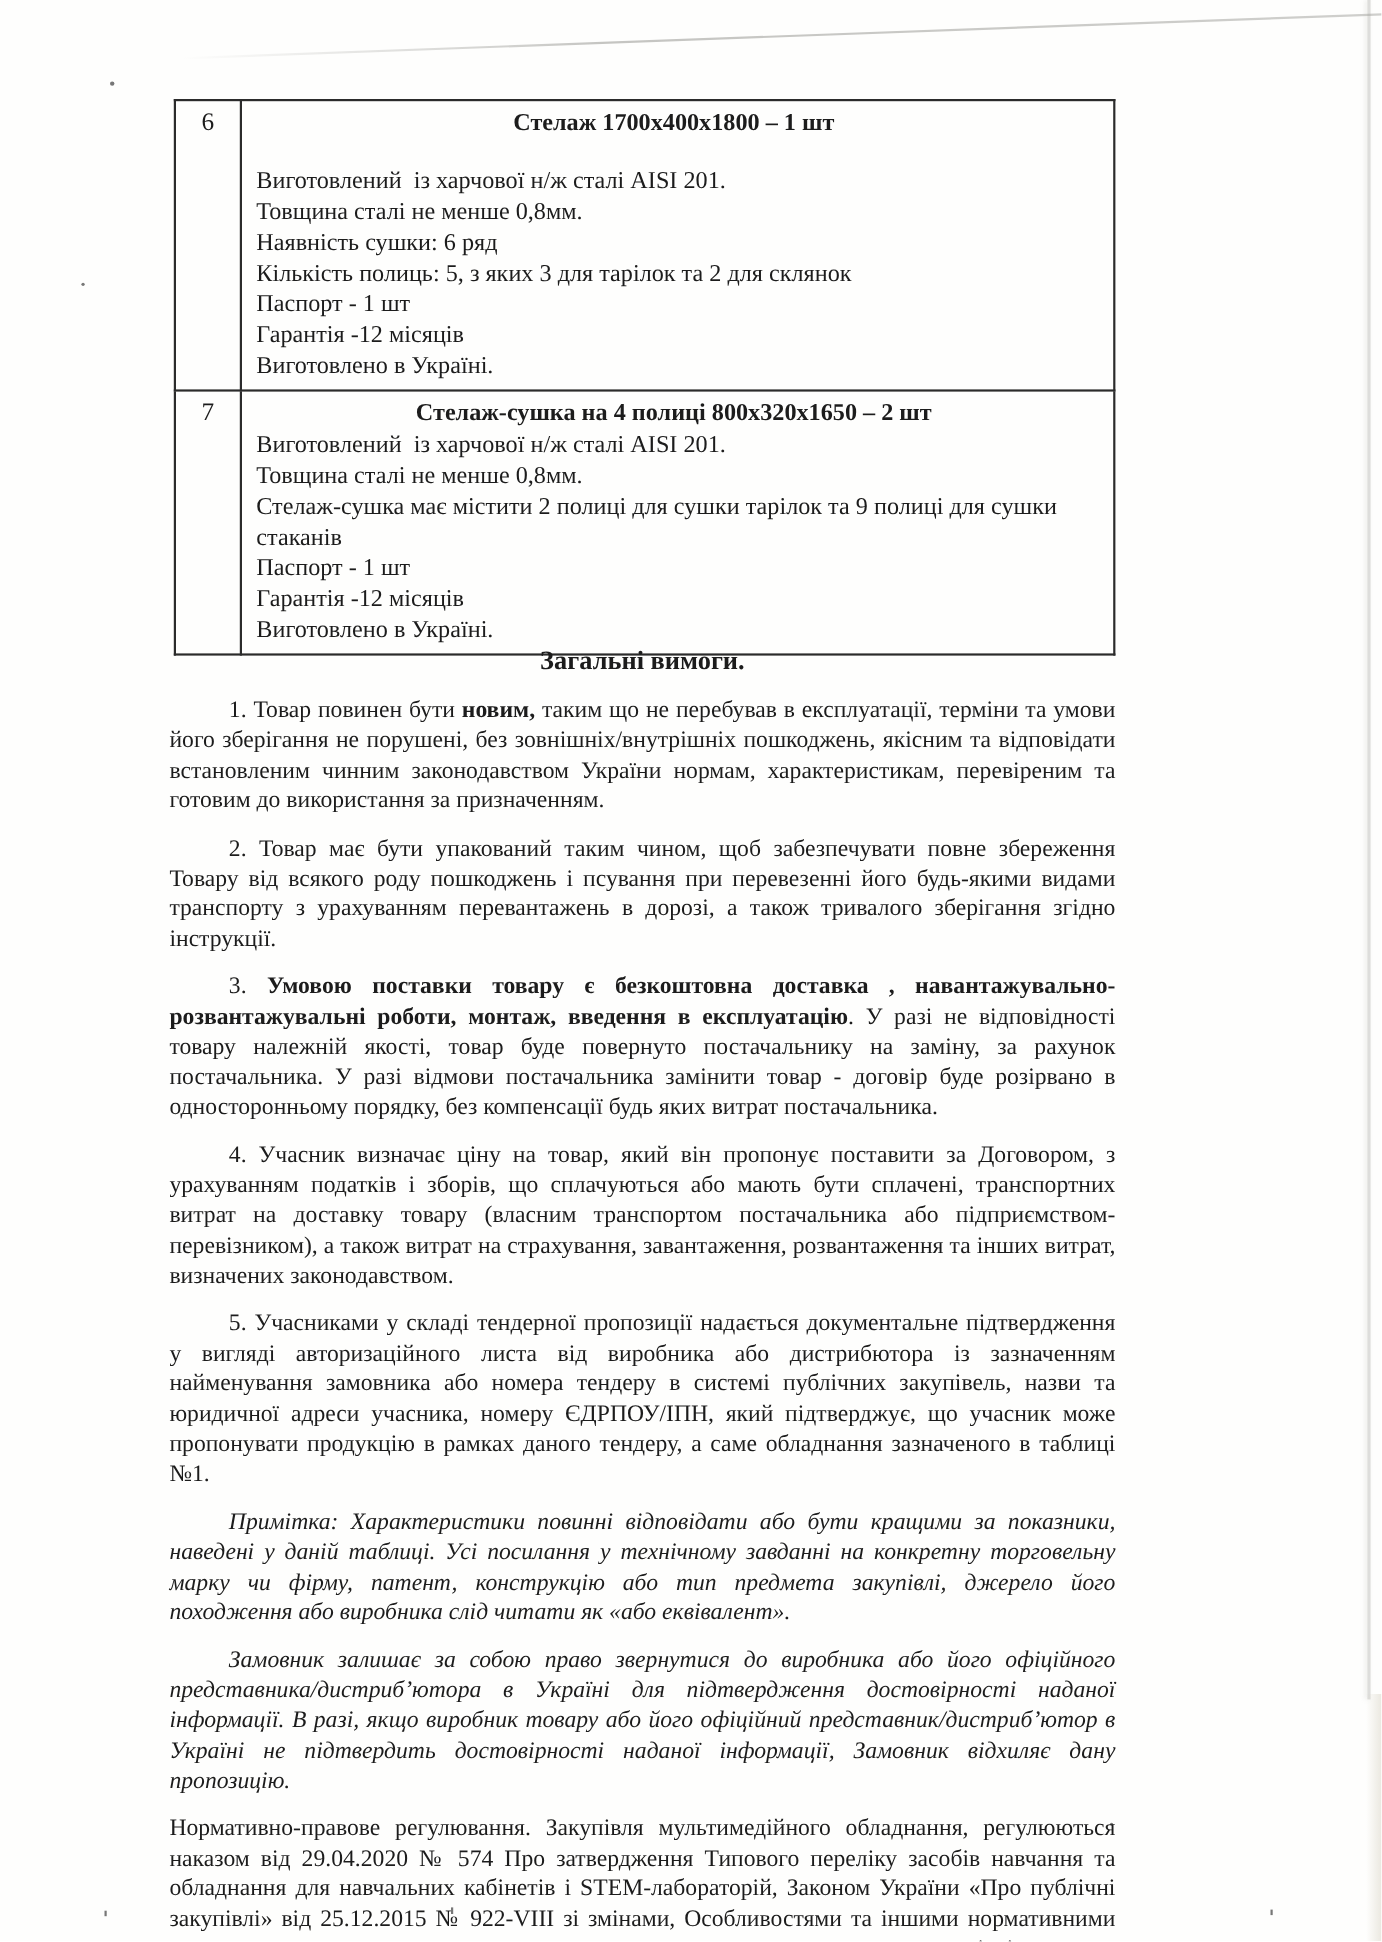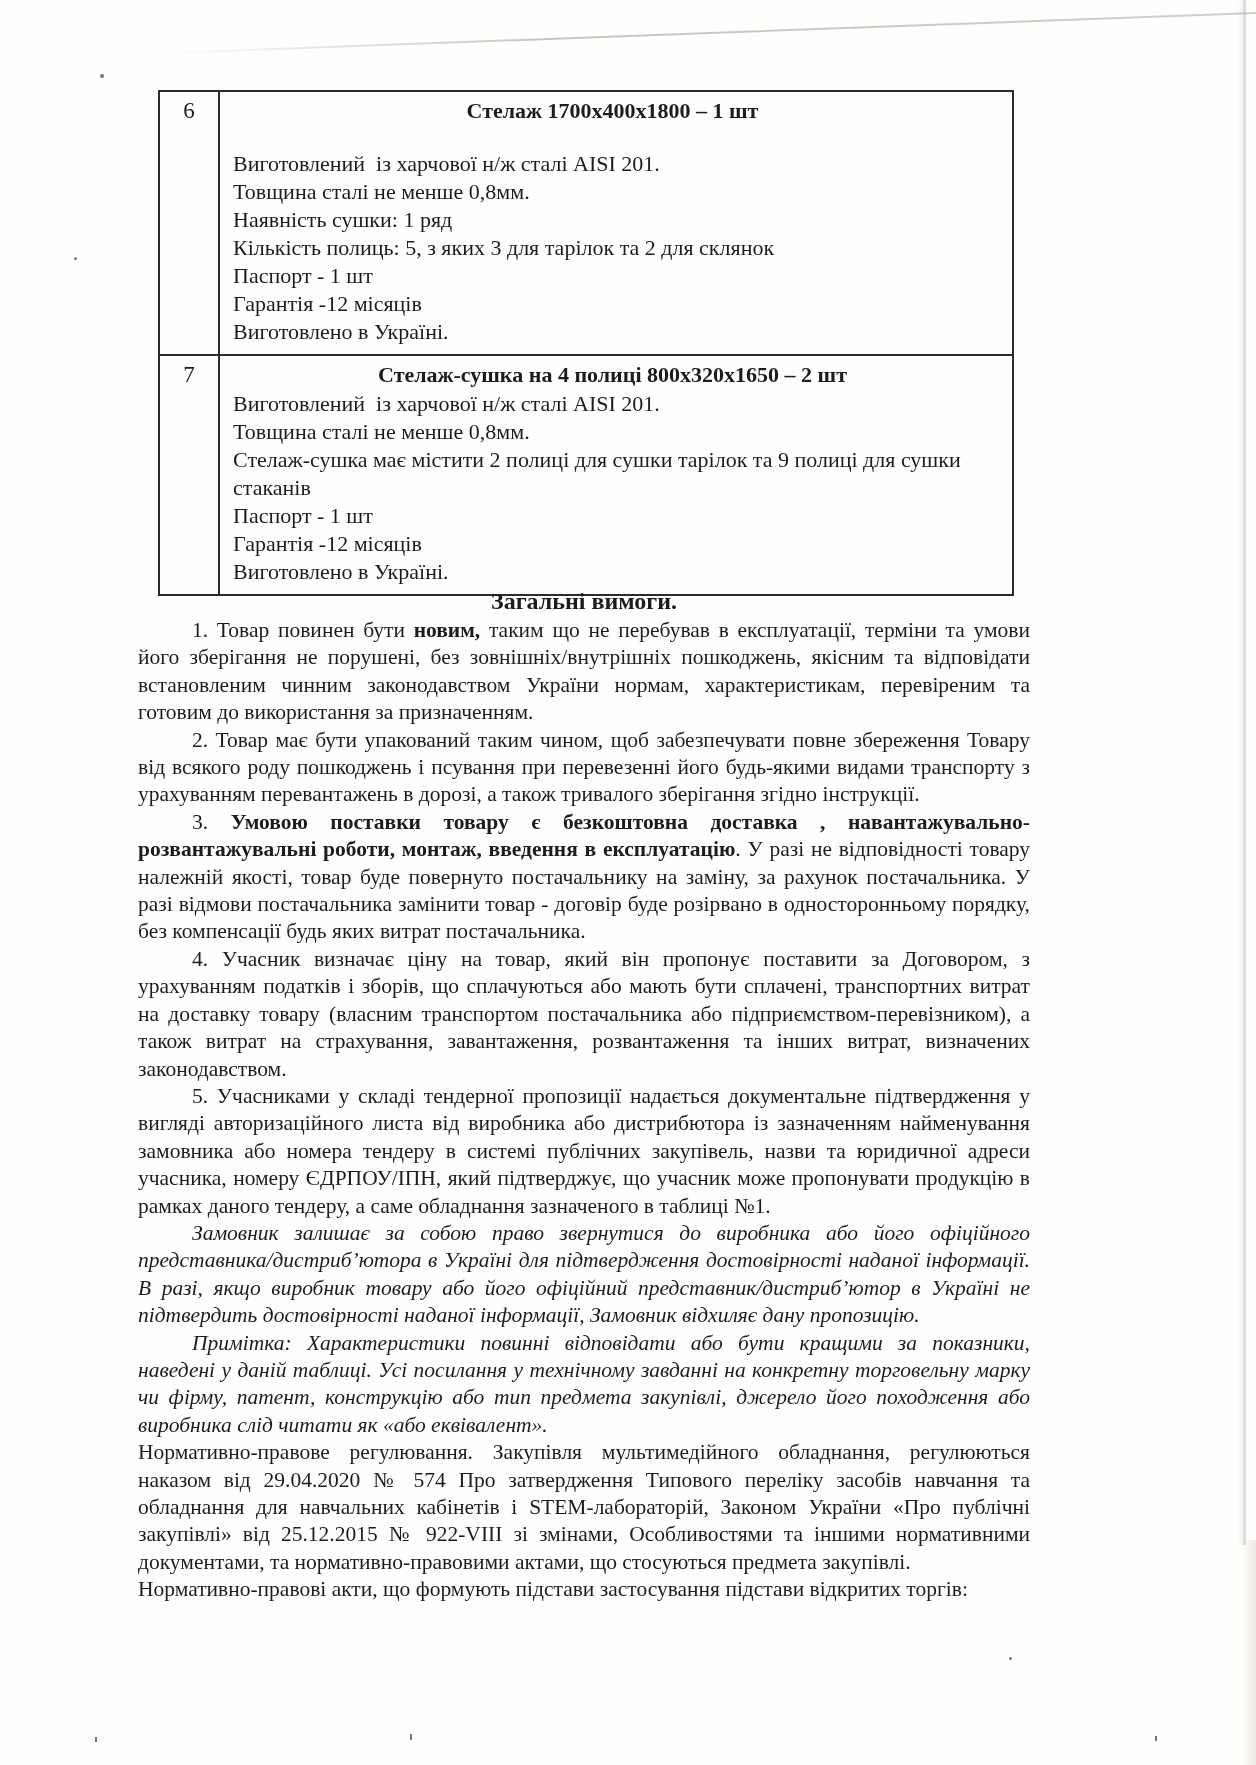--- a/index.html
+++ b/index.html
@@ -66,21 +66,21 @@
     width: 892px;
   }
   .section-title {
     margin: 0 0 1px 0;
     text-align: center;
     font-size: 24px;
     font-weight: bold;
     line-height: 30px;
   }
   .para {
-    margin: 0;
+    margin: 16px;
     font-size: 21.5px;
     line-height: 27.4px;
     text-align: justify;
   }
   .para.indent { text-indent: 54px; }
   .para.italic { font-style: italic; }
 </style>
 </head>
 <body>
 
@@ -98,21 +98,21 @@
 
   <table class="spec-table">
     <tbody id="spec-tbody">
         <tr>
           <td class="num-cell">6</td>
           <td class="body-cell">
             <div class="row-title">Стелаж 1700х400х1800 – 1 шт</div>
             <div class="title-gap"></div>
             <div class="spec-line">Виготовлений  із харчової н/ж сталі AISI 201.</div>
             <div class="spec-line">Товщина сталі не менше 0,8мм.</div>
-            <div class="spec-line">Наявність сушки: 1 ряд</div>
+            <div class="spec-line">Наявність сушки: 6 ряд</div>
             <div class="spec-line">Кількість полиць: 5, з яких 3 для тарілок та 2 для склянок</div>
             <div class="spec-line">Паспорт - 1 шт</div>
             <div class="spec-line">Гарантія -12 місяців</div>
             <div class="spec-line">Виготовлено в Україні.</div>
           </td>
         </tr>
         <tr>
           <td class="num-cell">7</td>
           <td class="body-cell">
             <div class="row-title">Стелаж-сушка на 4 полиці 800х320х1650 – 2 шт</div>
@@ -128,20 +128,20 @@
   </table>
 
   <div class="section">
     <h2 class="section-title">Загальні вимоги.</h2>
     <div id="paragraphs">
         <p class="para indent"><span>1. Товар повинен бути </span><b>новим,</b><span> таким що не перебував в експлуатації, терміни та умови його зберігання не порушені, без зовнішніх/внутрішніх пошкоджень, якісним та відповідати встановленим чинним законодавством України нормам, характеристикам, перевіреним та готовим до використання за призначенням.</span></p>
         <p class="para indent"><span>2. Товар має бути упакований таким чином, щоб забезпечувати повне збереження Товару від всякого роду пошкоджень і псування при перевезенні його будь-якими видами транспорту з урахуванням перевантажень в дорозі, а також тривалого зберігання згідно інструкції.</span></p>
         <p class="para indent"><span>3. </span><b>Умовою поставки товару є безкоштовна доставка , навантажувально-розвантажувальні роботи, монтаж, введення в експлуатацію</b><span>. У разі не відповідності товару належній якості, товар буде повернуто постачальнику на заміну, за рахунок постачальника. У разі відмови постачальника замінити товар - договір буде розірвано в односторонньому порядку, без компенсації будь яких витрат постачальника.</span></p>
         <p class="para indent"><span>4. Учасник визначає ціну на товар, який він пропонує поставити за Договором, з урахуванням податків і зборів, що сплачуються або мають бути сплачені, транспортних витрат на доставку товару (власним транспортом постачальника або підприємством-перевізником), а також витрат на страхування, завантаження, розвантаження та інших витрат, визначених законодавством.</span></p>
         <p class="para indent"><span>5. Учасниками у складі тендерної пропозиції надається документальне підтвердження у вигляді авторизаційного листа від виробника або дистрибютора із зазначенням найменування замовника або номера тендеру в системі публічних закупівель, назви та юридичної адреси учасника, номеру ЄДРПОУ/ІПН, який підтверджує, що учасник може пропонувати продукцію в рамках даного тендеру, а саме обладнання зазначеного в таблиці №1.</span></p>
+        <p class="para indent italic"><span>Примітка: Характеристики повинні відповідати або бути кращими за показники, наведені у даній таблиці. Усі посилання у технічному завданні на конкретну торговельну марку чи фірму, патент, конструкцію або тип предмета закупівлі, джерело його походження або виробника слід читати як «або еквівалент».</span></p>
         <p class="para indent italic"><span>Замовник залишає за собою право звернутися до виробника або його офіційного представника/дистриб’ютора в Україні для підтвердження достовірності наданої інформації. В разі, якщо виробник товару або його офіційний представник/дистриб’ютор в Україні не підтвердить достовірності наданої інформації, Замовник відхиляє дану пропозицію.</span></p>
-        <p class="para indent italic"><span>Примітка: Характеристики повинні відповідати або бути кращими за показники, наведені у даній таблиці. Усі посилання у технічному завданні на конкретну торговельну марку чи фірму, патент, конструкцію або тип предмета закупівлі, джерело його походження або виробника слід читати як «або еквівалент».</span></p>
         <p class="para"><span>Нормативно-правове регулювання. Закупівля мультимедійного обладнання, регулюються наказом від 29.04.2020 № 574 Про затвердження Типового переліку засобів навчання та обладнання для навчальних кабінетів і STEM-лабораторій, Законом України «Про публічні закупівлі» від 25.12.2015 № 922-VIII зі змінами, Особливостями та іншими нормативними документами, та нормативно-правовими актами, що стосуються предмета закупівлі.</span></p>
         <p class="para"><span>Нормативно-правові акти, що формують підстави застосування підстави відкритих торгів:</span></p>
       </div>
   </div>
 
 </div>
 
 </body></html>

